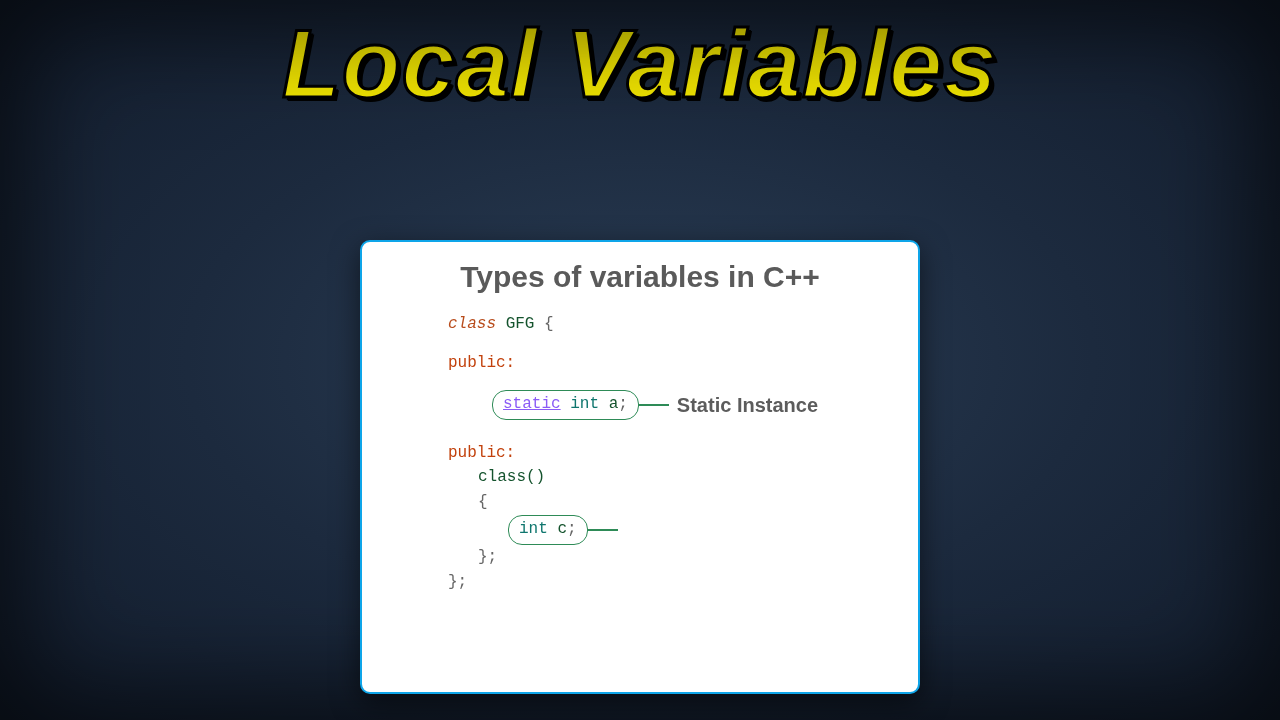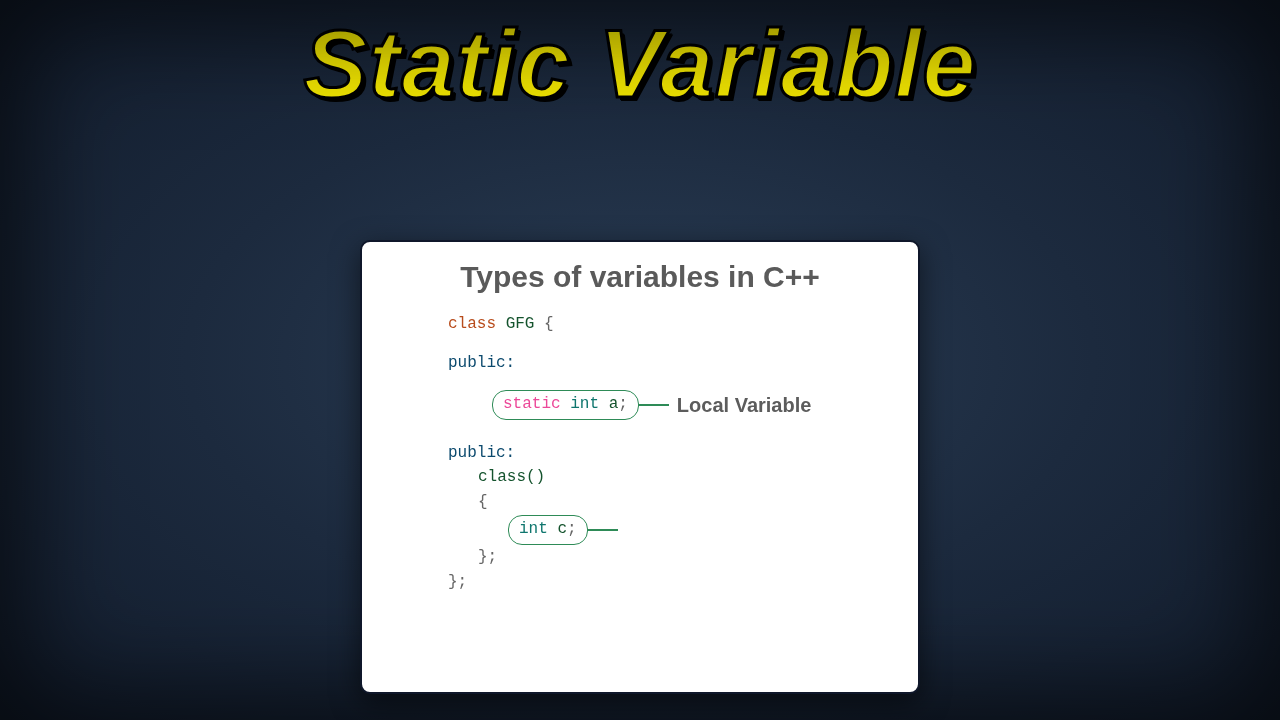--- a/index.html
+++ b/index.html
@@ -33,48 +33,48 @@
   .title .line2 { font-size: 90px; margin-top: -6px; }
 
   .panel {
     position: absolute;
     left: 50%;
     transform: translateX(-50%);
     top: 240px;
     width: 560px;
     height: 454px;
     background: #ffffff;
-    border: 2px solid #0f172a;
+    border: 2px solid #0ea5e9;
     border-radius: 10px;
     box-shadow: 0 8px 28px rgba(0,0,0,0.55);
     padding: 18px 26px 20px 26px;
   }
   .panel-title {
     text-align: center;
     font-size: 30px;
     font-weight: 700;
     color: #5a5a5a;
     margin-bottom: 18px;
   }
 
   .code {
     font-family: Consolas, "Courier New", monospace;
     font-size: 16px;
     color: #444;
     position: relative;
     line-height: 1.55;
     padding-left: 60px;
   }
-  .kw-class   { color: #b84c1c; }
-  .kw-access  { color: #0c4a6e; }
+  .kw-class   { color: #b84c1c; font-style: italic; }
+  .kw-access  { color: #c2410c; }
   .kw-type    { color: #0f766e; }
   .ident      { color: #14532d; }
   .punct      { color: #666; }
 
-  .kw-static  { color: #ec4899; }
+  .kw-static  { color: #8b5cf6; text-decoration: underline; }
 
   .pill {
     display: inline-block;
     border: 1.5px solid #2e8b57;
     border-radius: 14px;
     padding: 1px 10px 2px 10px;
     background: #fff;
     position: relative;
     z-index: 2;
   }
@@ -101,21 +101,21 @@
   .indent-pill-a { padding-left: 44px; }
   .indent-pill-b { padding-left: 30px; }
   .indent-pill-c { padding-left: 60px; }
   .spacer-sm { height: 6px; }
   .spacer    { height: 14px; }
 </style>
 </head>
 <body>
 
 <div class="title">
-  <span class="line line1">Static Variable</span>
+  <span class="line line1">Local Variables</span>
 </div>
 
 <div class="panel">
   <div class="panel-title">Types of variables in C++</div>
 
   <div class="code">
 
     <div>
       <span class="kw-class">class</span>
       <span class="ident">GFG</span>
@@ -128,21 +128,21 @@
       <span class="kw-access">public:</span>
     </div>
 
     <div class="spacer"></div>
 
     <div class="row indent-pill-a">
       <span class="pill">
         <span class="kw-static">static</span> <span class="kw-type">int</span> <span class="ident">a</span><span class="punct">;</span>
       </span>
       <span class="conn"></span>
-      <span class="label">Local Variable</span>
+      <span class="label">Static Instance</span>
     </div>
 
     <div class="spacer-sm"></div>
 
 
     <div class="spacer"></div>
 
     <div>
       <span class="kw-access">public:</span>
     </div>

